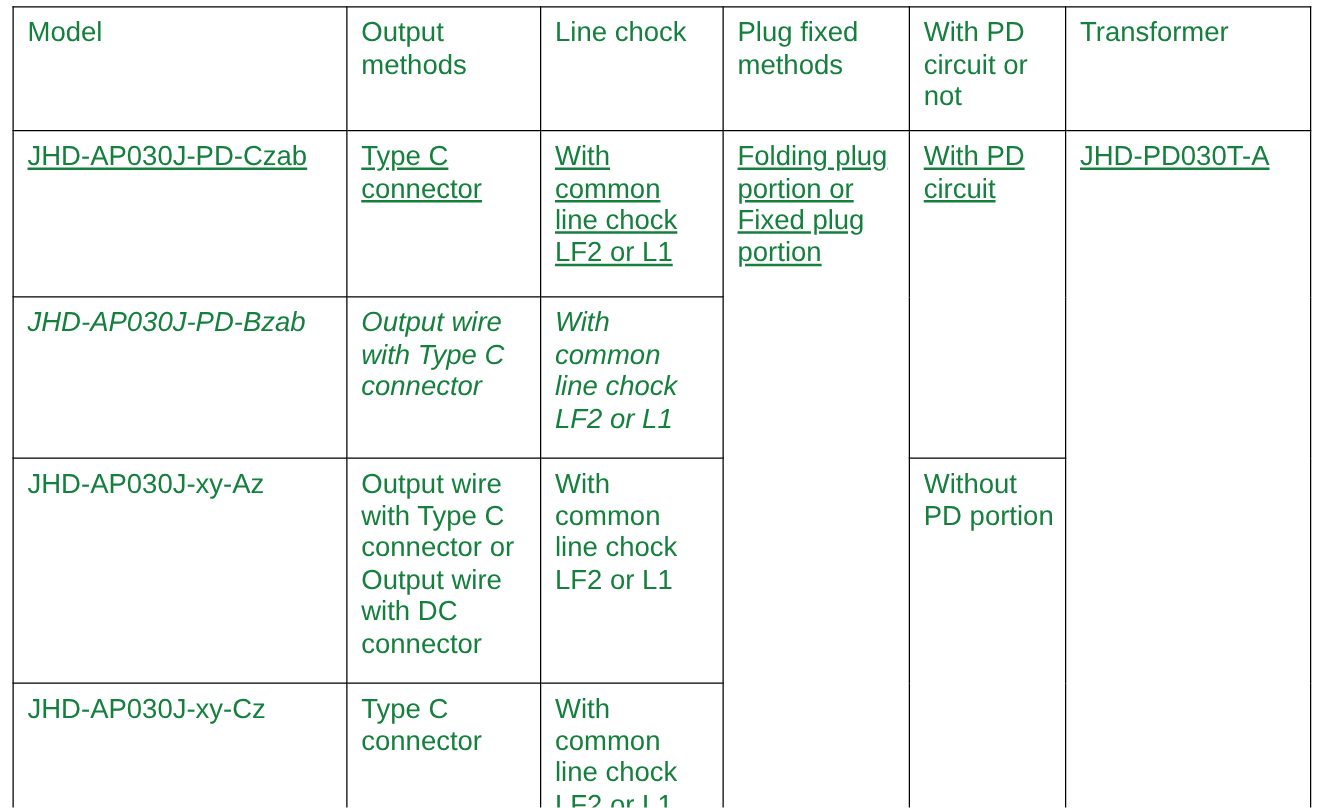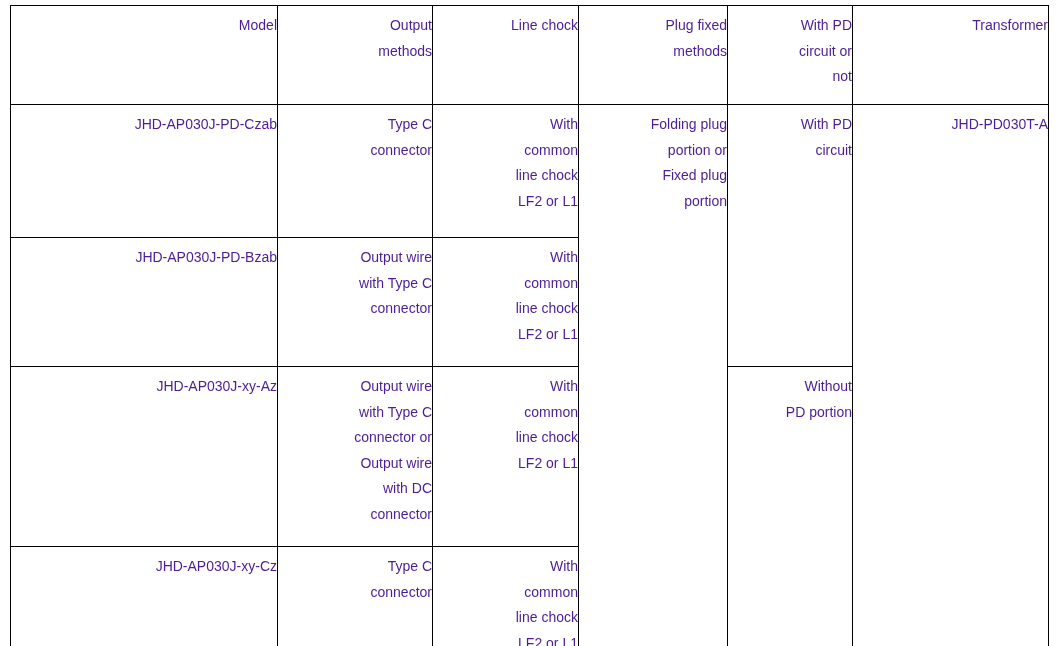--- a/index.html
+++ b/index.html
@@ -27,40 +27,40 @@
     top: 5px;
     width: 1038px;
     height: 629px;
     border-collapse: collapse;
     table-layout: fixed;
     background: #ffffff;
   }
   table.spec-table td {
     border: 1px solid #000000;
     vertical-align: top;
-    text-align: right;
+    text-align: left;
     padding: 7px 0 0 11px;
-    font-size: 14px;
+    font-size: 22px;
     line-height: 25.5px;
-    color: #4c1d95;
+    color: #15803d;
     font-weight: 400;
     word-wrap: break-word;
     overflow: hidden;
   }
   
   col.c-model       { width: 267px; }
   col.c-output      { width: 155px; }
   col.c-chock       { width: 146px; }
   col.c-plug        { width: 149px; }
   col.c-pd          { width: 125px; }
   col.c-transformer { width: 196px; }
 
   tr.header-row td { height: 91px; }
-  tr.row-1 td { height: 125px; }
-  tr.row-2 td { height: 121px; }
+  tr.row-1 td { height: 125px; text-decoration: underline; }
+  tr.row-2 td { height: 121px; font-style: italic; }
   tr.row-3 td { height: 172px; }
   tr.row-4 td { height: 119px; }
 
   .cell-text { display: block; white-space: pre-line; }
 </style>
 </head>
 <body>
 
 <div class="sheet">
 

